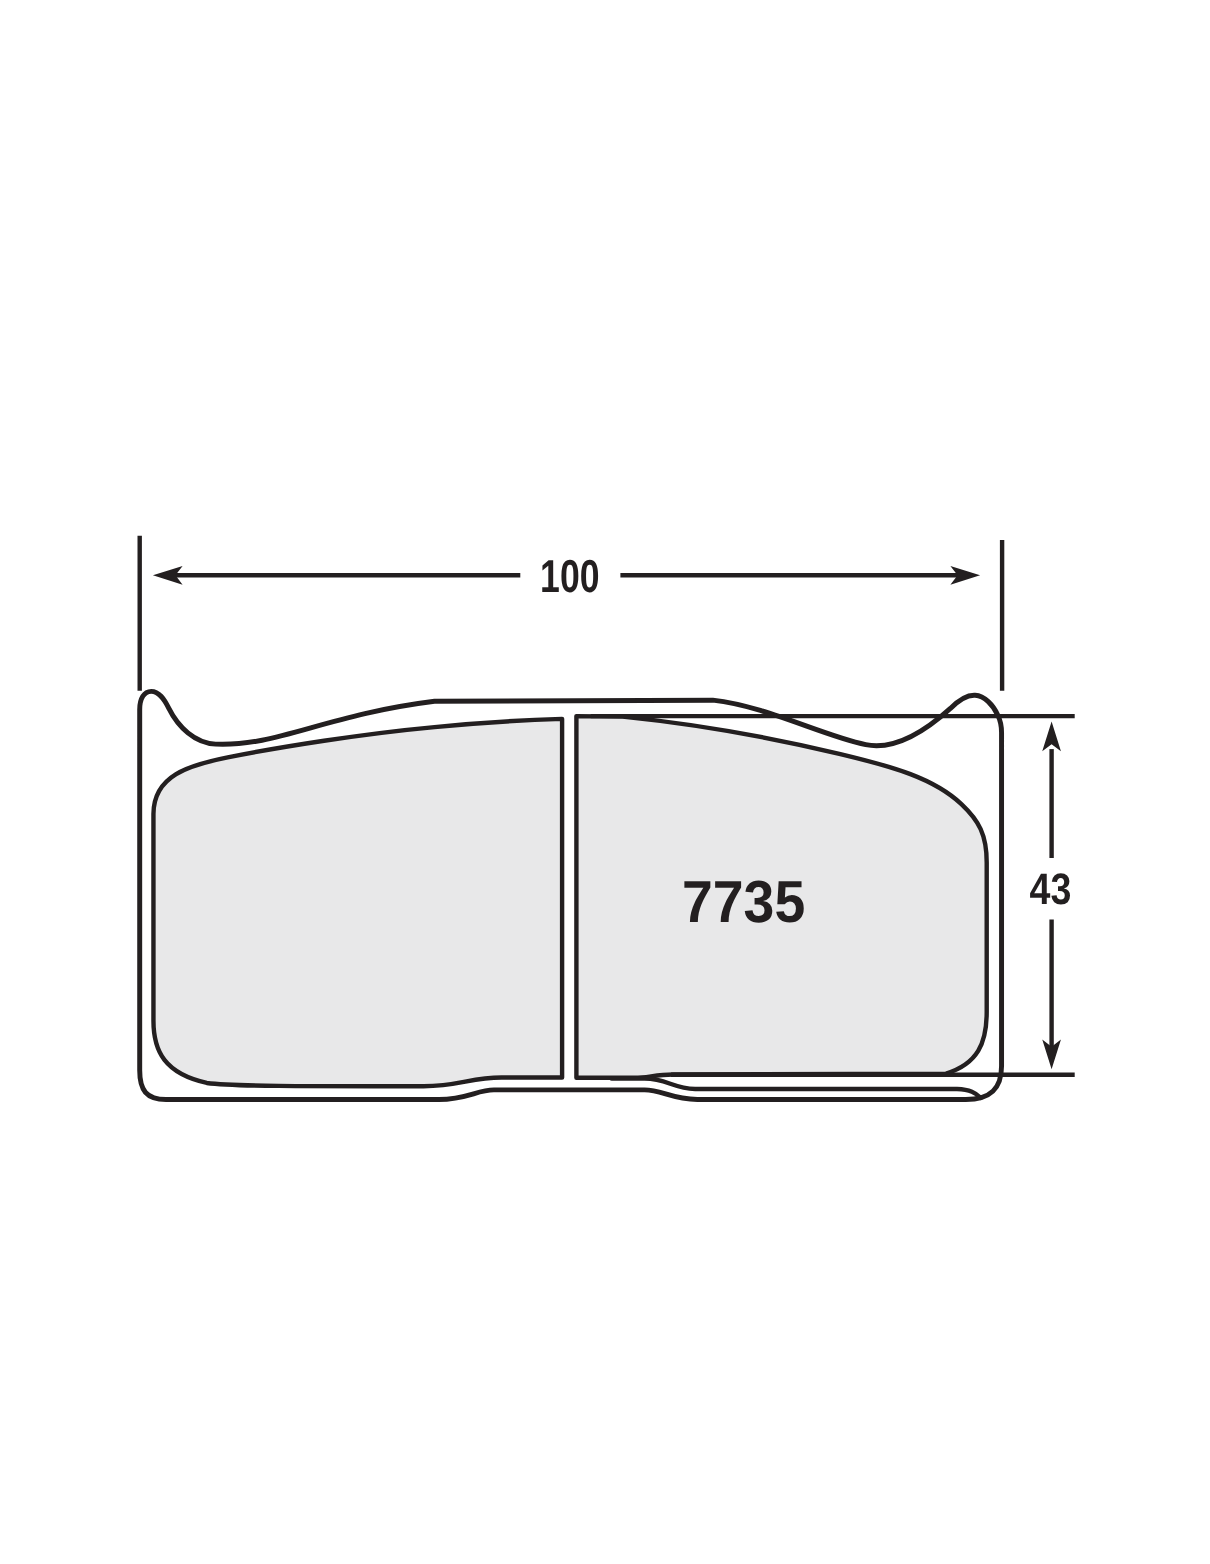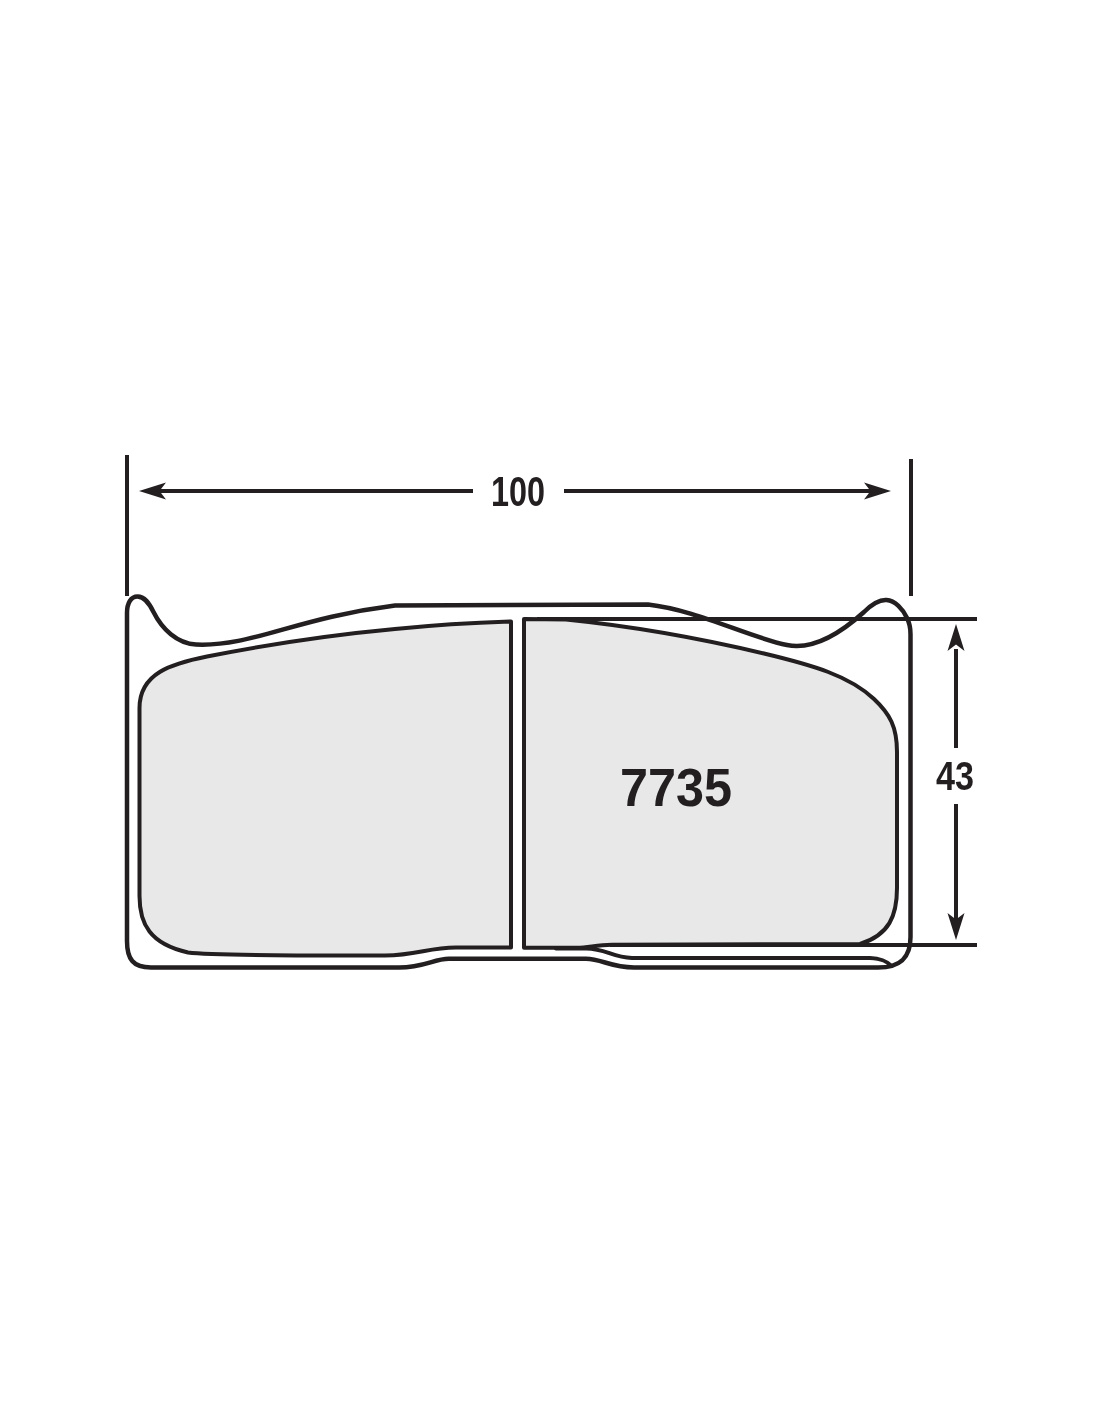--- a/index.html
+++ b/index.html
@@ -6,20 +6,21 @@
     margin: 0;
     padding: 0;
     background: #ffffff;
   }
   .page {
     position: relative;
     width: 1100px;
     height: 1140px;
     background: #ffffff;
     overflow: hidden;
+    margin-top: 32px;
   }
   svg.drawing {
     position: absolute;
     left: 0;
     top: 0;
     width: 1100px;
     height: 1422px;
   }
   .outline {
     fill: #ffffff;

